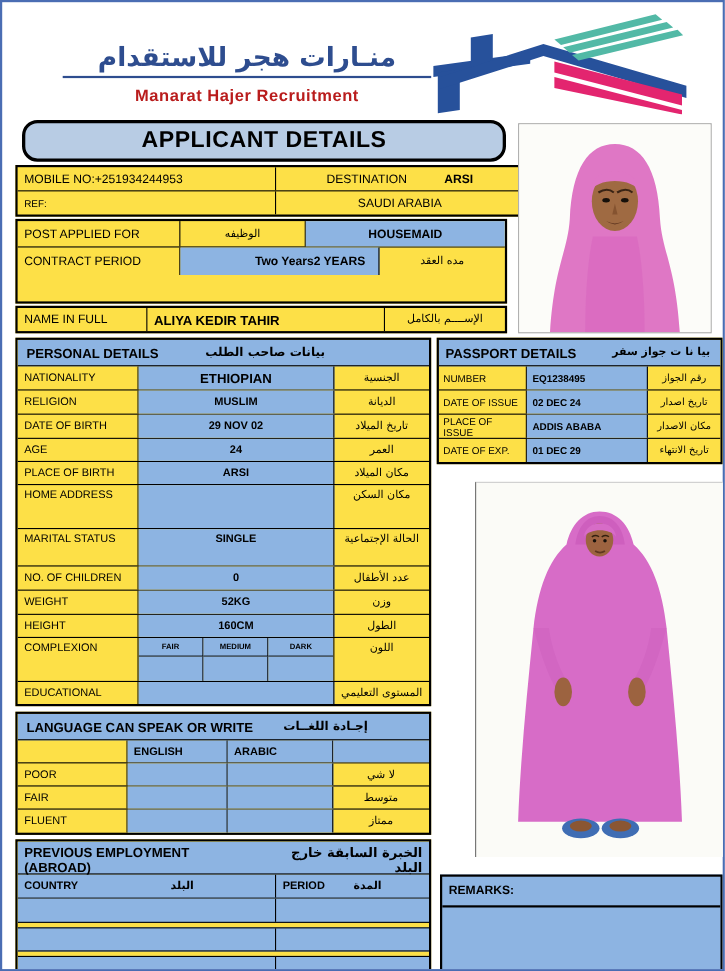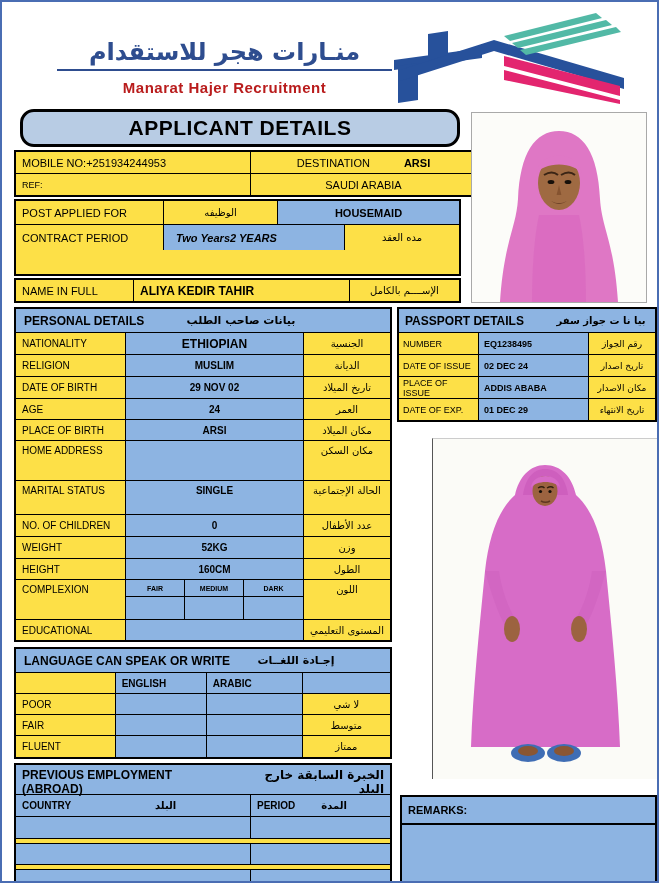--- a/index.html
+++ b/index.html
@@ -104,21 +104,21 @@
   </div>
 
   <div class="tbl" style="left:12px;top:197px;width:447px;height:77px;">
     <div class="row rh24">
       <div class="c qc1 f11">POST APPLIED FOR</div>
       <div class="c qc3 ctr ar">الوظيفه</div>
       <div class="c qc2 blue ctr b f11">HOUSEMAID</div>
     </div>
     <div class="row rh25">
       <div class="c qc1 f11">CONTRACT PERIOD</div>
-      <div class="c qc2 blue b f11" style="justify-content:flex-start;padding:0 12px;font-style:italic;">
+      <div class="c qc2 blue b f11" style="justify-content:flex-end;padding:0 12px;">
         <span>Two Years</span>
         <span>2 YEARS</span>
       </div>
       <div class="c qc3 ctr ar">مده العقد</div>
     </div>
   </div>
 
   <div class="tbl" style="left:12px;top:276px;width:447px;height:25px;">
     <div class="row rh21">
       <div class="c nc1 f11">NAME IN FULL</div>

